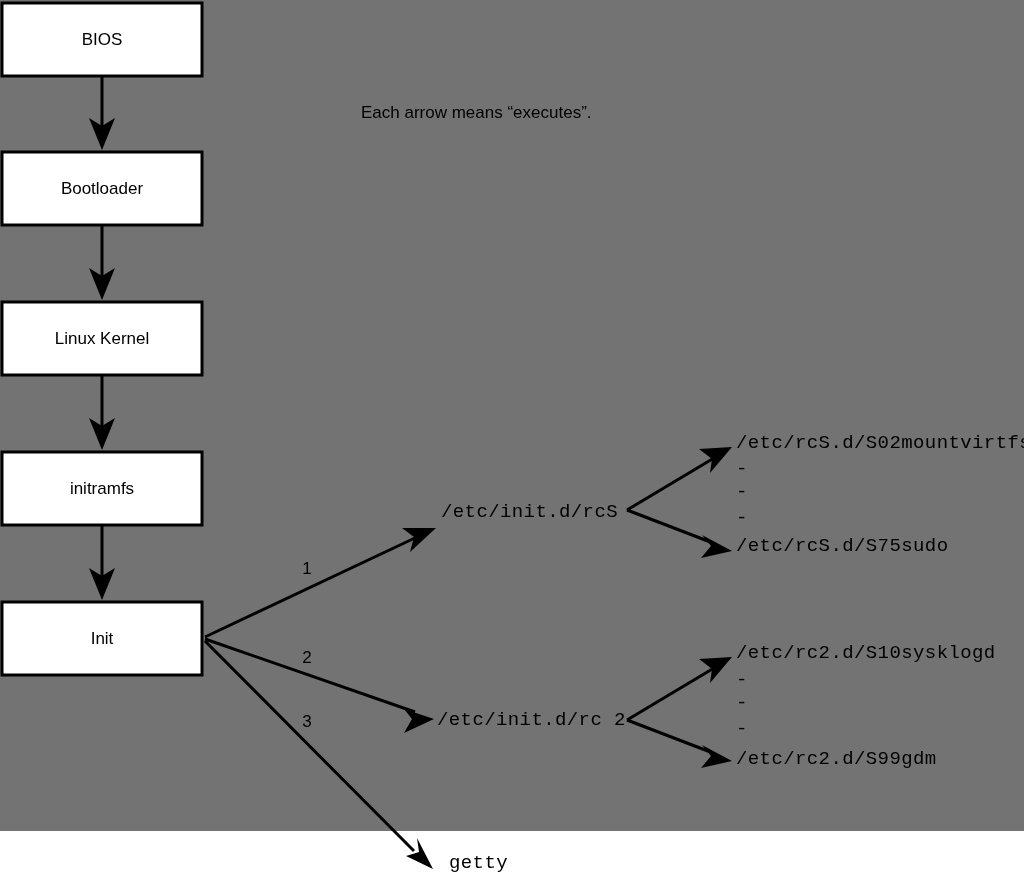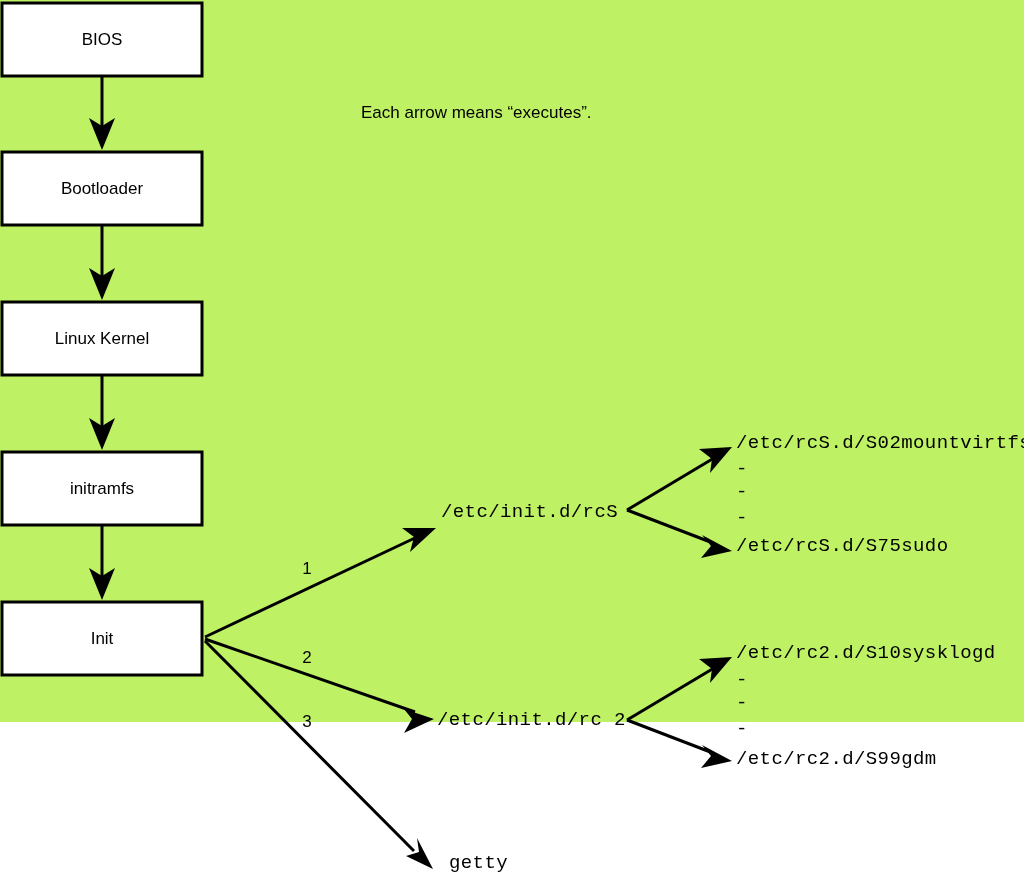--- a/index.html
+++ b/index.html
@@ -9,22 +9,22 @@
   }
   body {
     width: 1024px;
     height: 875px;
     font-family: "Liberation Sans", sans-serif;
     overflow: hidden;
   }
   #diagram-root {
     position: relative;
     width: 1024px;
-    height: 722px;
-    background: #bef264;
+    height: 831px;
+    background: #737373;
   }
   svg#boot-diagram {
     display: block;
     width: 1024px;
     height: 875px;
   }
   .node-box {
     fill: #ffffff;
     stroke: #000000;
     stroke-width: 3;

